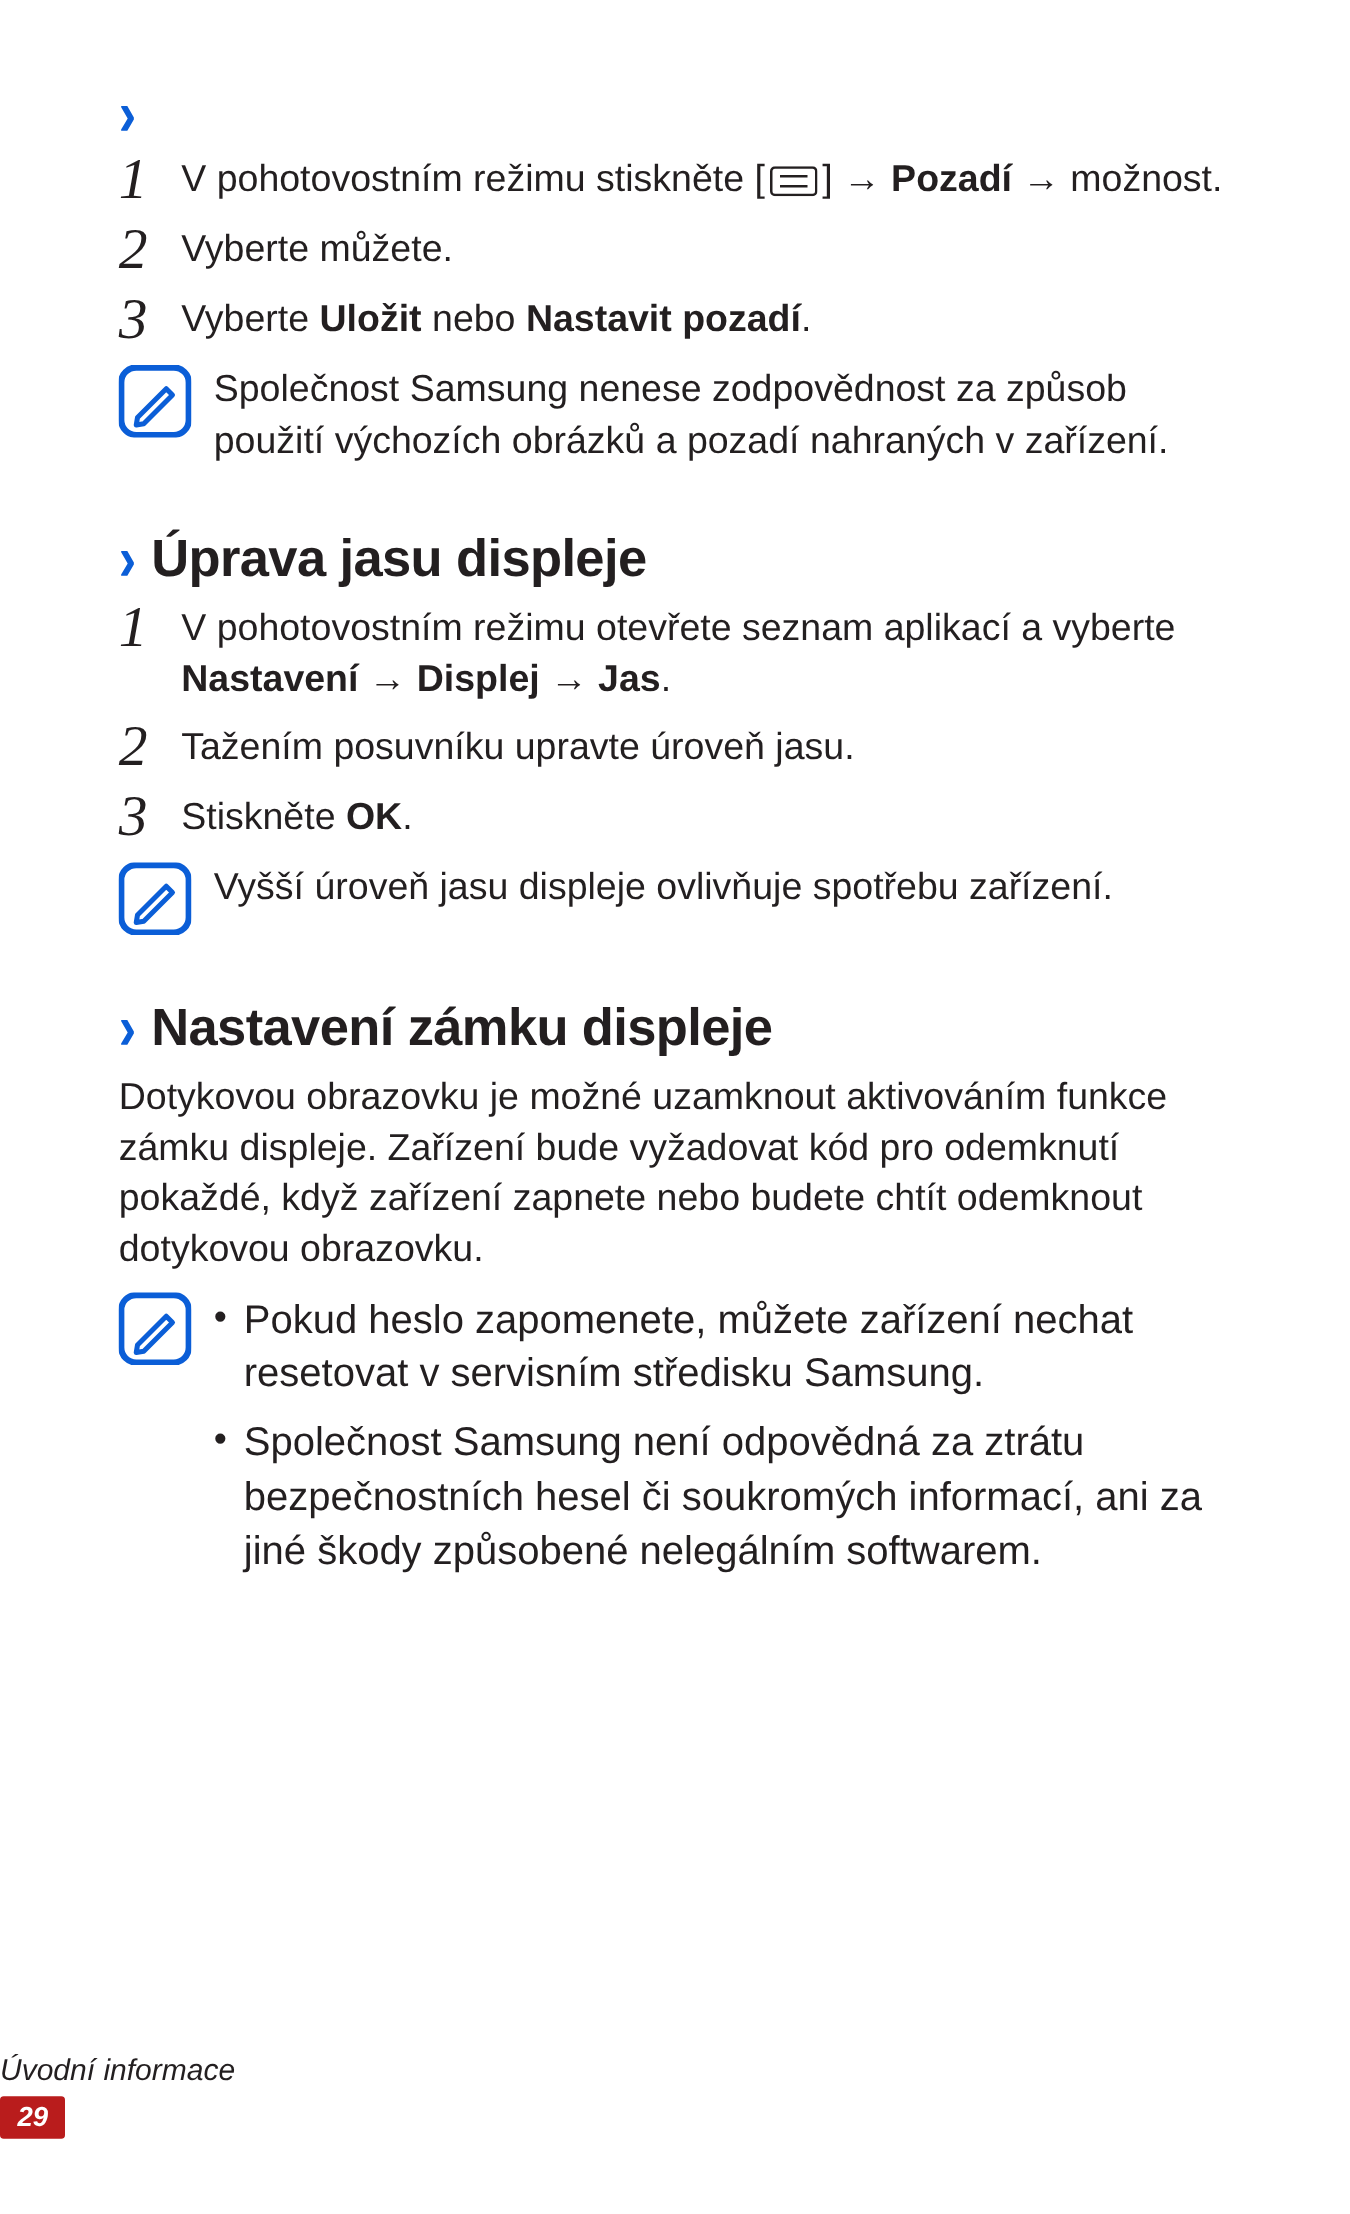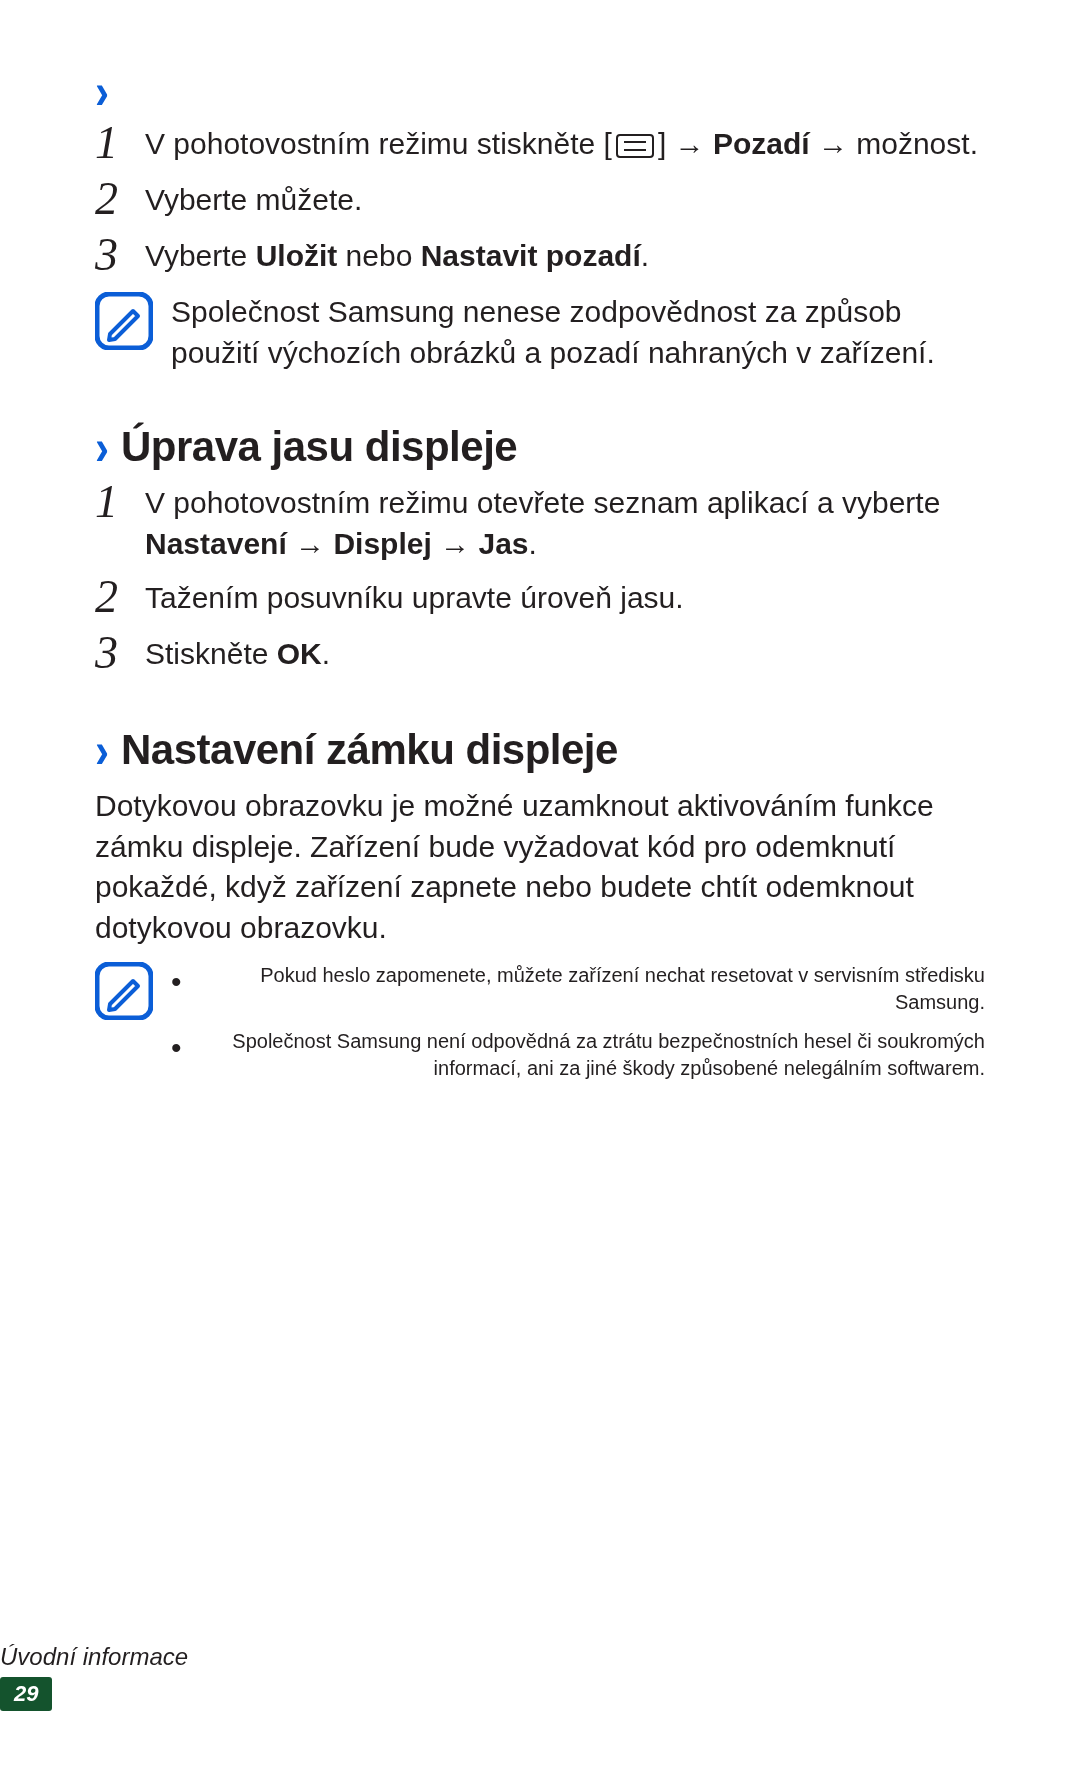--- a/index.html
+++ b/index.html
@@ -13,26 +13,26 @@
   .num { font-style: italic; font-family: Georgia, "Times New Roman", serif; font-size: 46px; font-weight: 400; color: #231f20; width: 50px; flex-shrink: 0; line-height: 1; margin-top: -4px; }
   .step-body { font-size: 30px; line-height: 1.35; flex: 1; }
   .bold { font-weight: 700; text-align: center; }
   .note { display: flex; align-items: flex-start; margin-top: 6px; }
   .note-icon { width: 58px; height: 58px; flex-shrink: 0; margin-right: 18px; }
   .note-icon svg { width: 58px; height: 58px; }
   .note-body { font-size: 30px; line-height: 1.35; flex: 1; }
   .para { font-size: 30px; line-height: 1.35; margin-bottom: 14px; }
   .bul-item { display: flex; margin-bottom: 12px; }
   .bul { width: 24px; flex-shrink: 0; font-size: 30px; line-height: 1.35; }
-  .bul-body { font-size: 20px; line-height: 1.35; flex: 1; text-align: right; }
+  .bul-body { font-size: 32px; line-height: 1.35; flex: 1; }
   .menu-icon { display: inline-flex; vertical-align: middle; margin: 0 4px; }
   .menu-icon svg { width: 38px; height: 24px; }
   .footer { position: absolute; bottom: 60px; left: 0; right: 0; text-align: left; }
   .footer-text { font-style: italic; font-size: 24px; color: #231f20; margin-bottom: 6px; }
-  .page-num { display: inline-block; background: #14532d; color: #fff; font-size: 22px; font-weight: 600; padding: 4px 14px; border-radius: 3px; font-style: italic; }
+  .page-num { display: inline-block; background: #b91c1c; color: #fff; font-size: 22px; font-weight: 600; padding: 4px 14px; border-radius: 3px; font-style: italic; }
 </style>
 </head>
 <body>
 
 <div class="page">
 
   <div class="section">
     <div class="h">
       <span class="chev">›</span>
     </div>
@@ -83,20 +83,29 @@
     <div class="step">
       <span class="num">2</span>
       <span class="step-body">Tažením posuvníku upravte úroveň jasu.</span>
     </div>
     <div class="step">
       <span class="num">3</span>
       <span class="step-body">
         <span>Stiskněte </span><span class="bold">OK</span><span>.</span>
       </span>
     </div>
+    <div class="note">
+      <span class="note-icon">
+        <svg viewBox="0 0 58 58">
+            <rect x="2" y="2" width="54" height="54" rx="12" fill="none" stroke="#0b5ed7" stroke-width="5"></rect>
+            <path d="M15 42 L38 19 L43 24 L20 47 L14 48 Z" fill="none" stroke="#0b5ed7" stroke-width="4" stroke-linejoin="round"></path>
+          </svg>
+      </span>
+      <span class="note-body">Vyšší úroveň jasu displeje ovlivňuje spotřebu zařízení.</span>
+    </div>
   </div>
 
   <div class="section">
     <div class="h">
       <span class="chev">›</span>
       <span class="h-text">Nastavení zámku displeje</span>
     </div>
     <div class="para">Dotykovou obrazovku je možné uzamknout aktivováním funkce zámku displeje. Zařízení bude vyžadovat kód pro odemknutí pokaždé, když zařízení zapnete nebo budete chtít odemknout dotykovou obrazovku.</div>
     <div class="note">
       <span class="note-icon">

